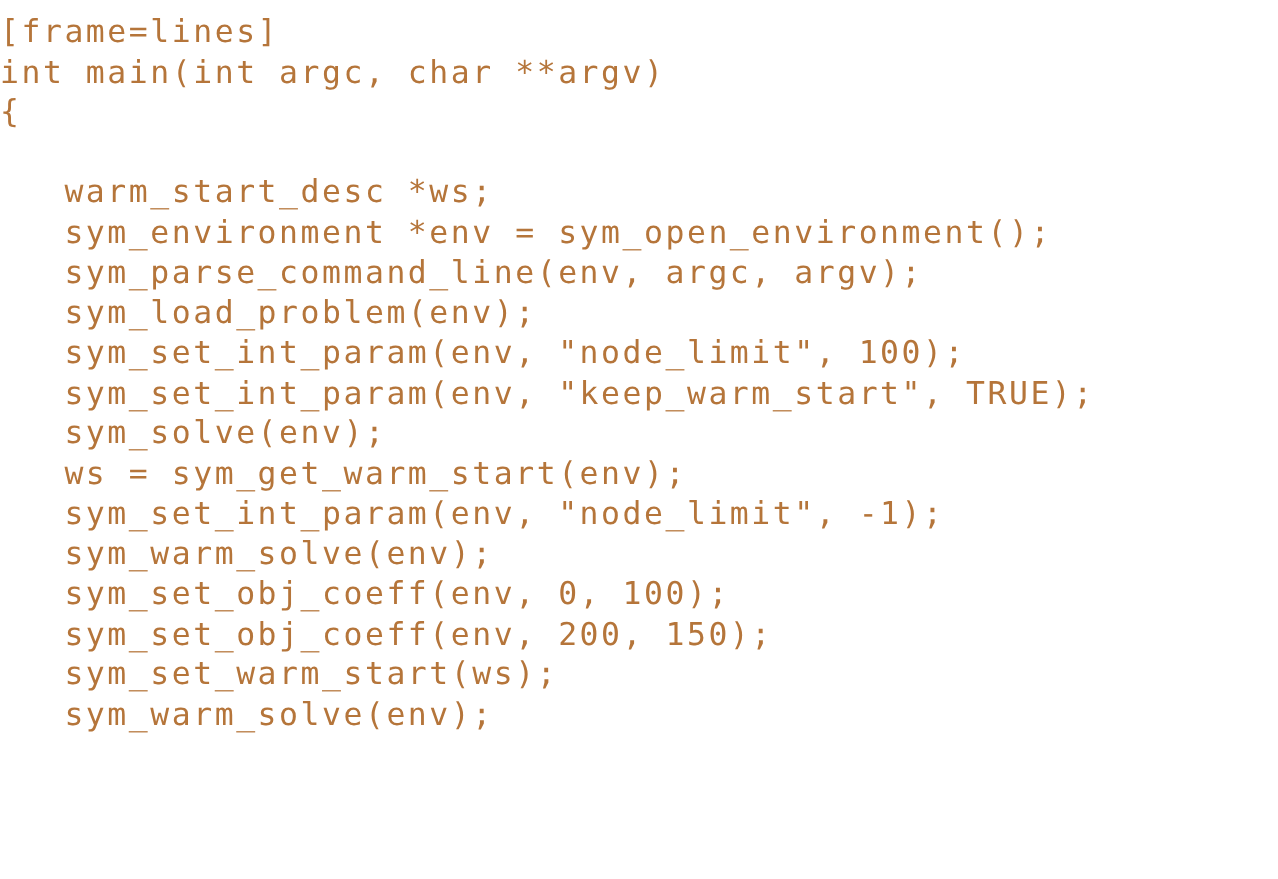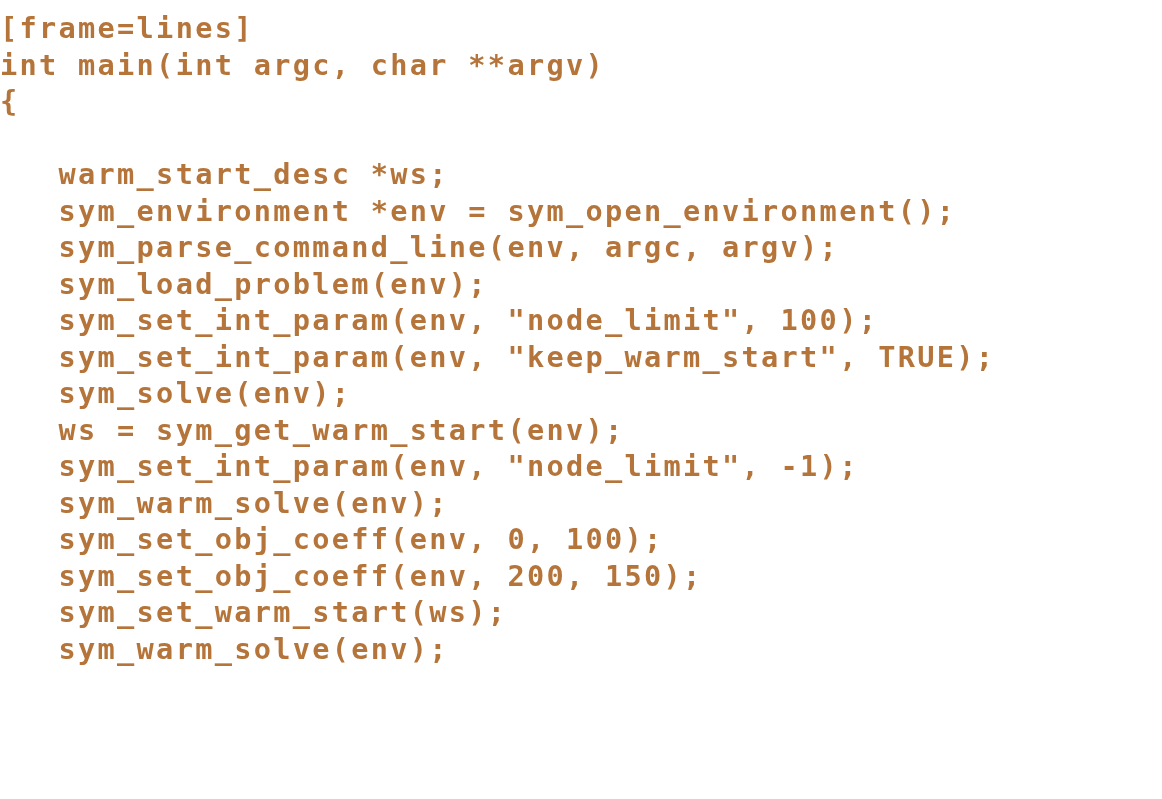--- a/index.html
+++ b/index.html
@@ -30,21 +30,21 @@
     top: 10px;
     width: 1032px;
     margin: 0;
     padding: 0;
     color: #b5753a;
     font-family: "DejaVu Sans Mono", "Liberation Mono", monospace;
     font-size: 28.6px;
     line-height: 36.5px;
     letter-spacing: 2.3px;
     white-space: pre;
-    font-weight: 700;
+    font-weight: 400;
     -webkit-font-smoothing: antialiased;
   }
   .code-line {
     display: block;
     height: 36.5px;
     white-space: pre;
     margin: 0;
     padding: 0;
   }
   .code-line.blank {

